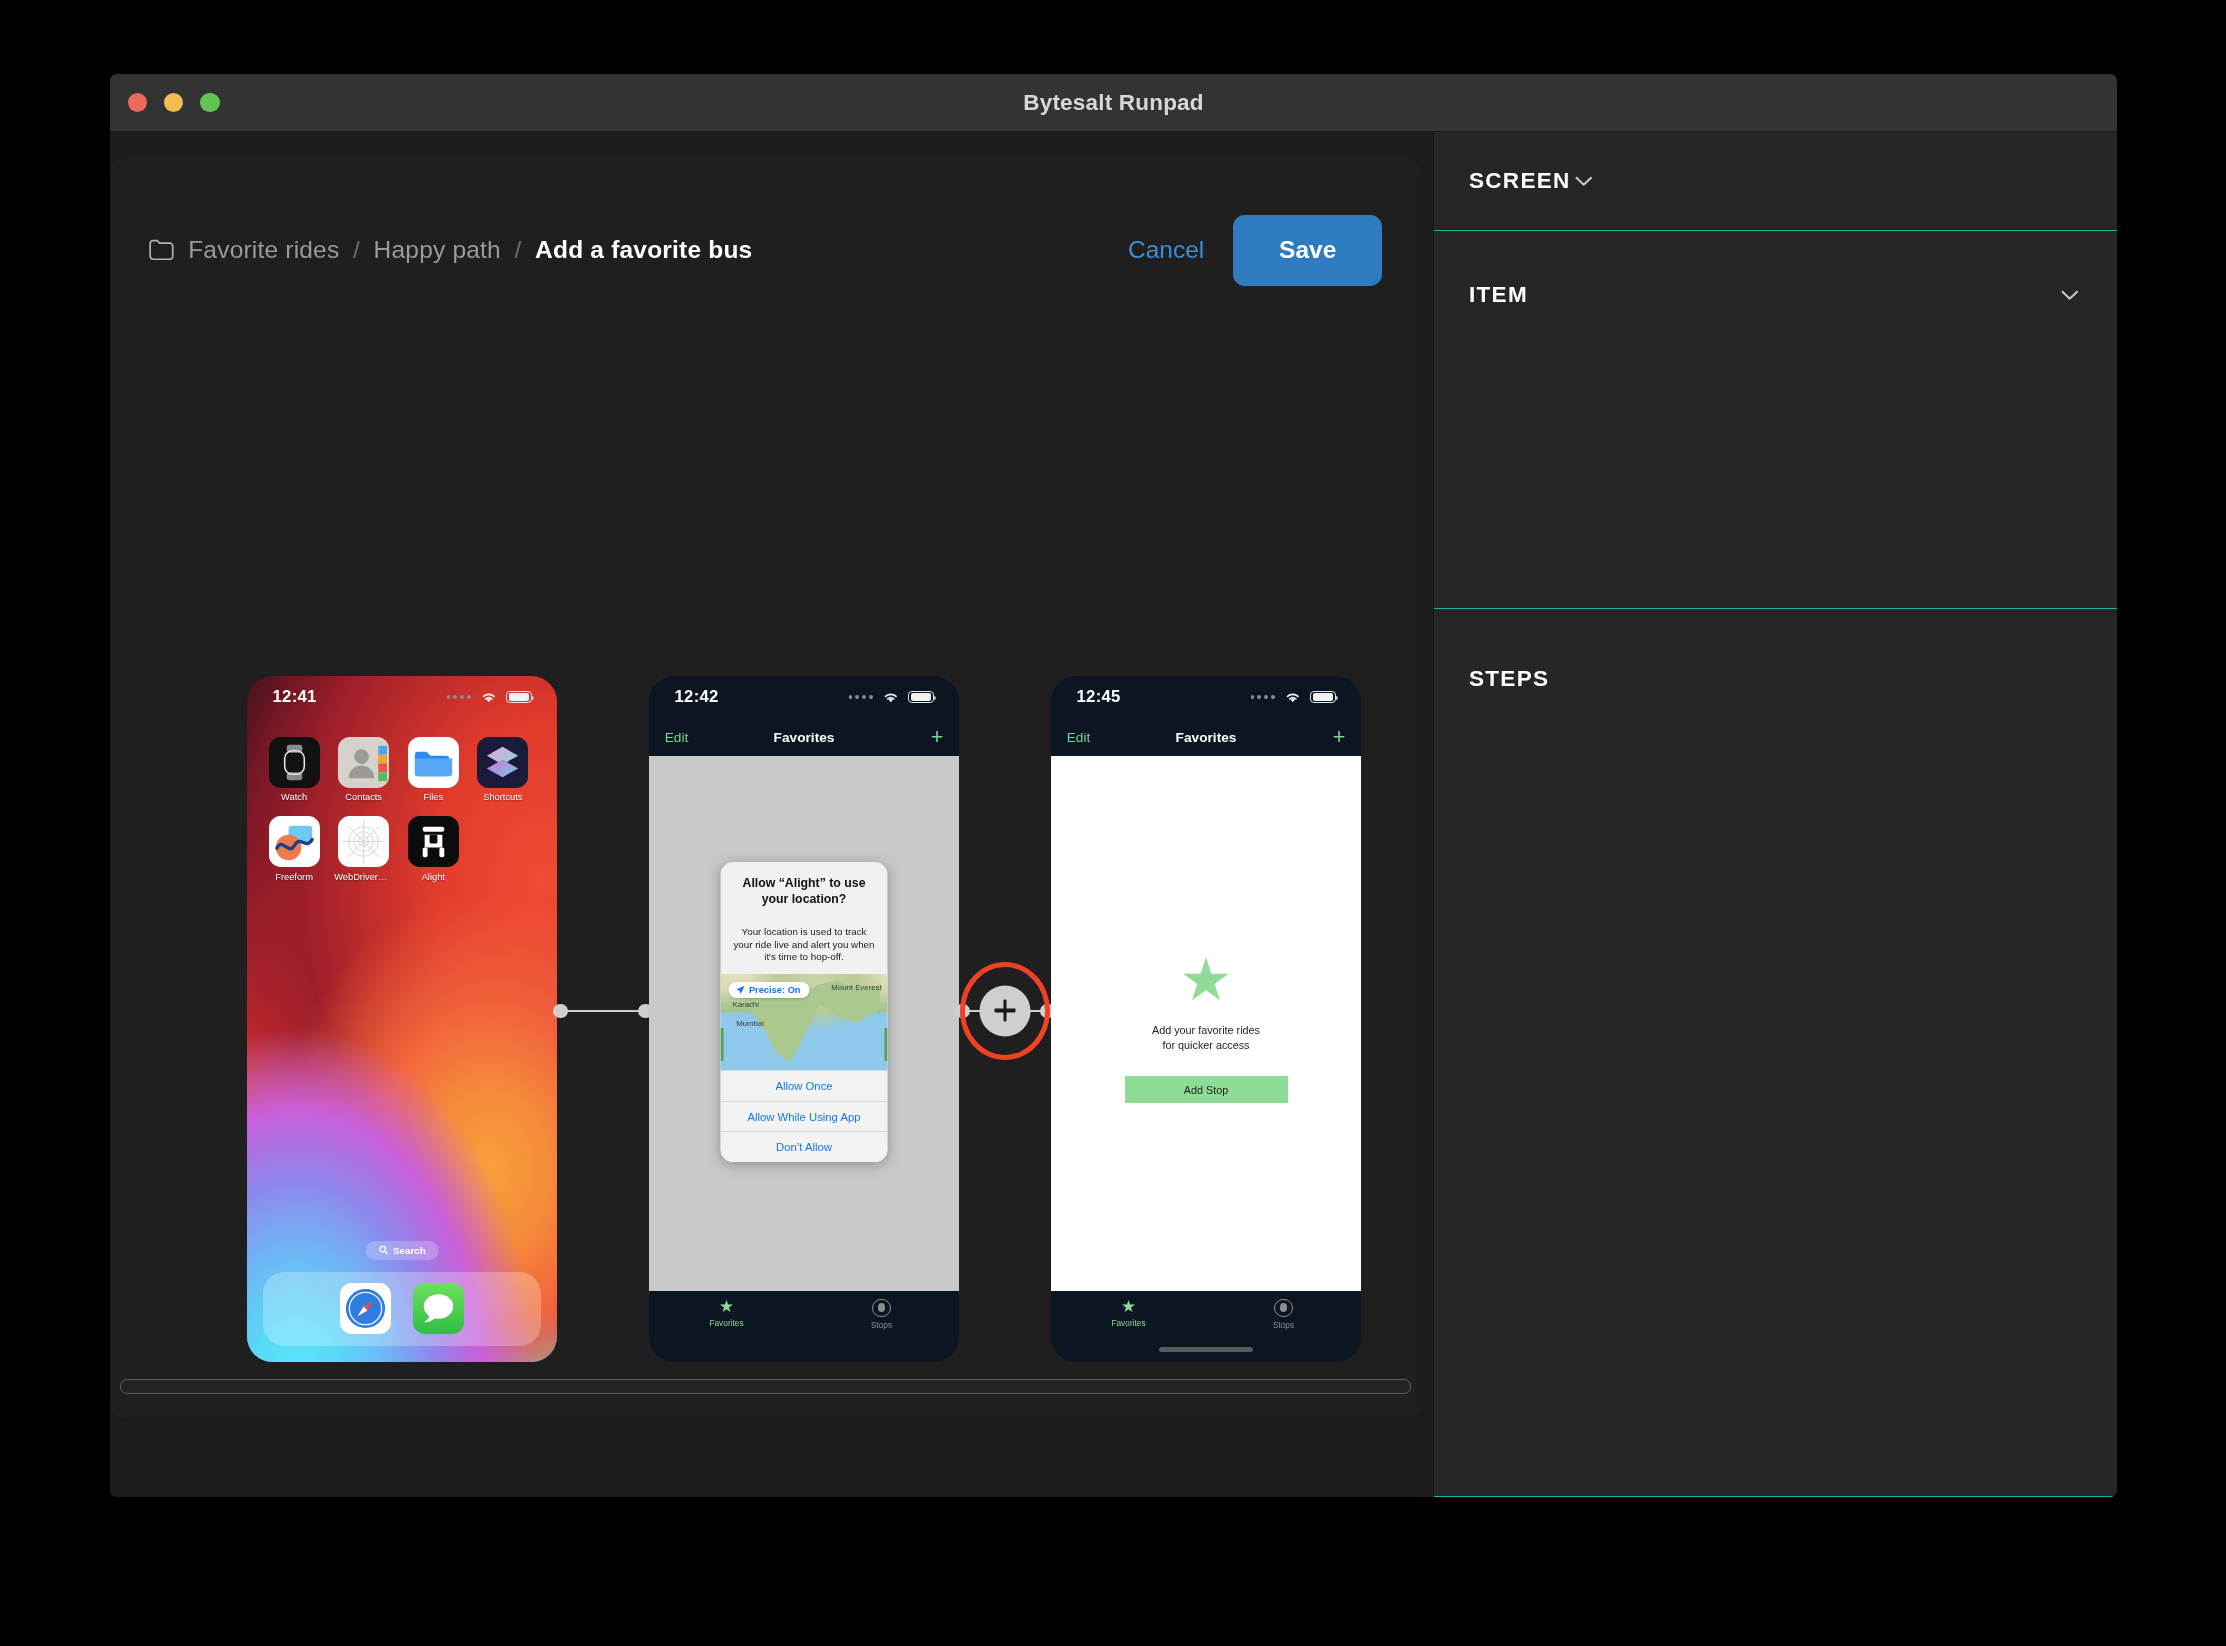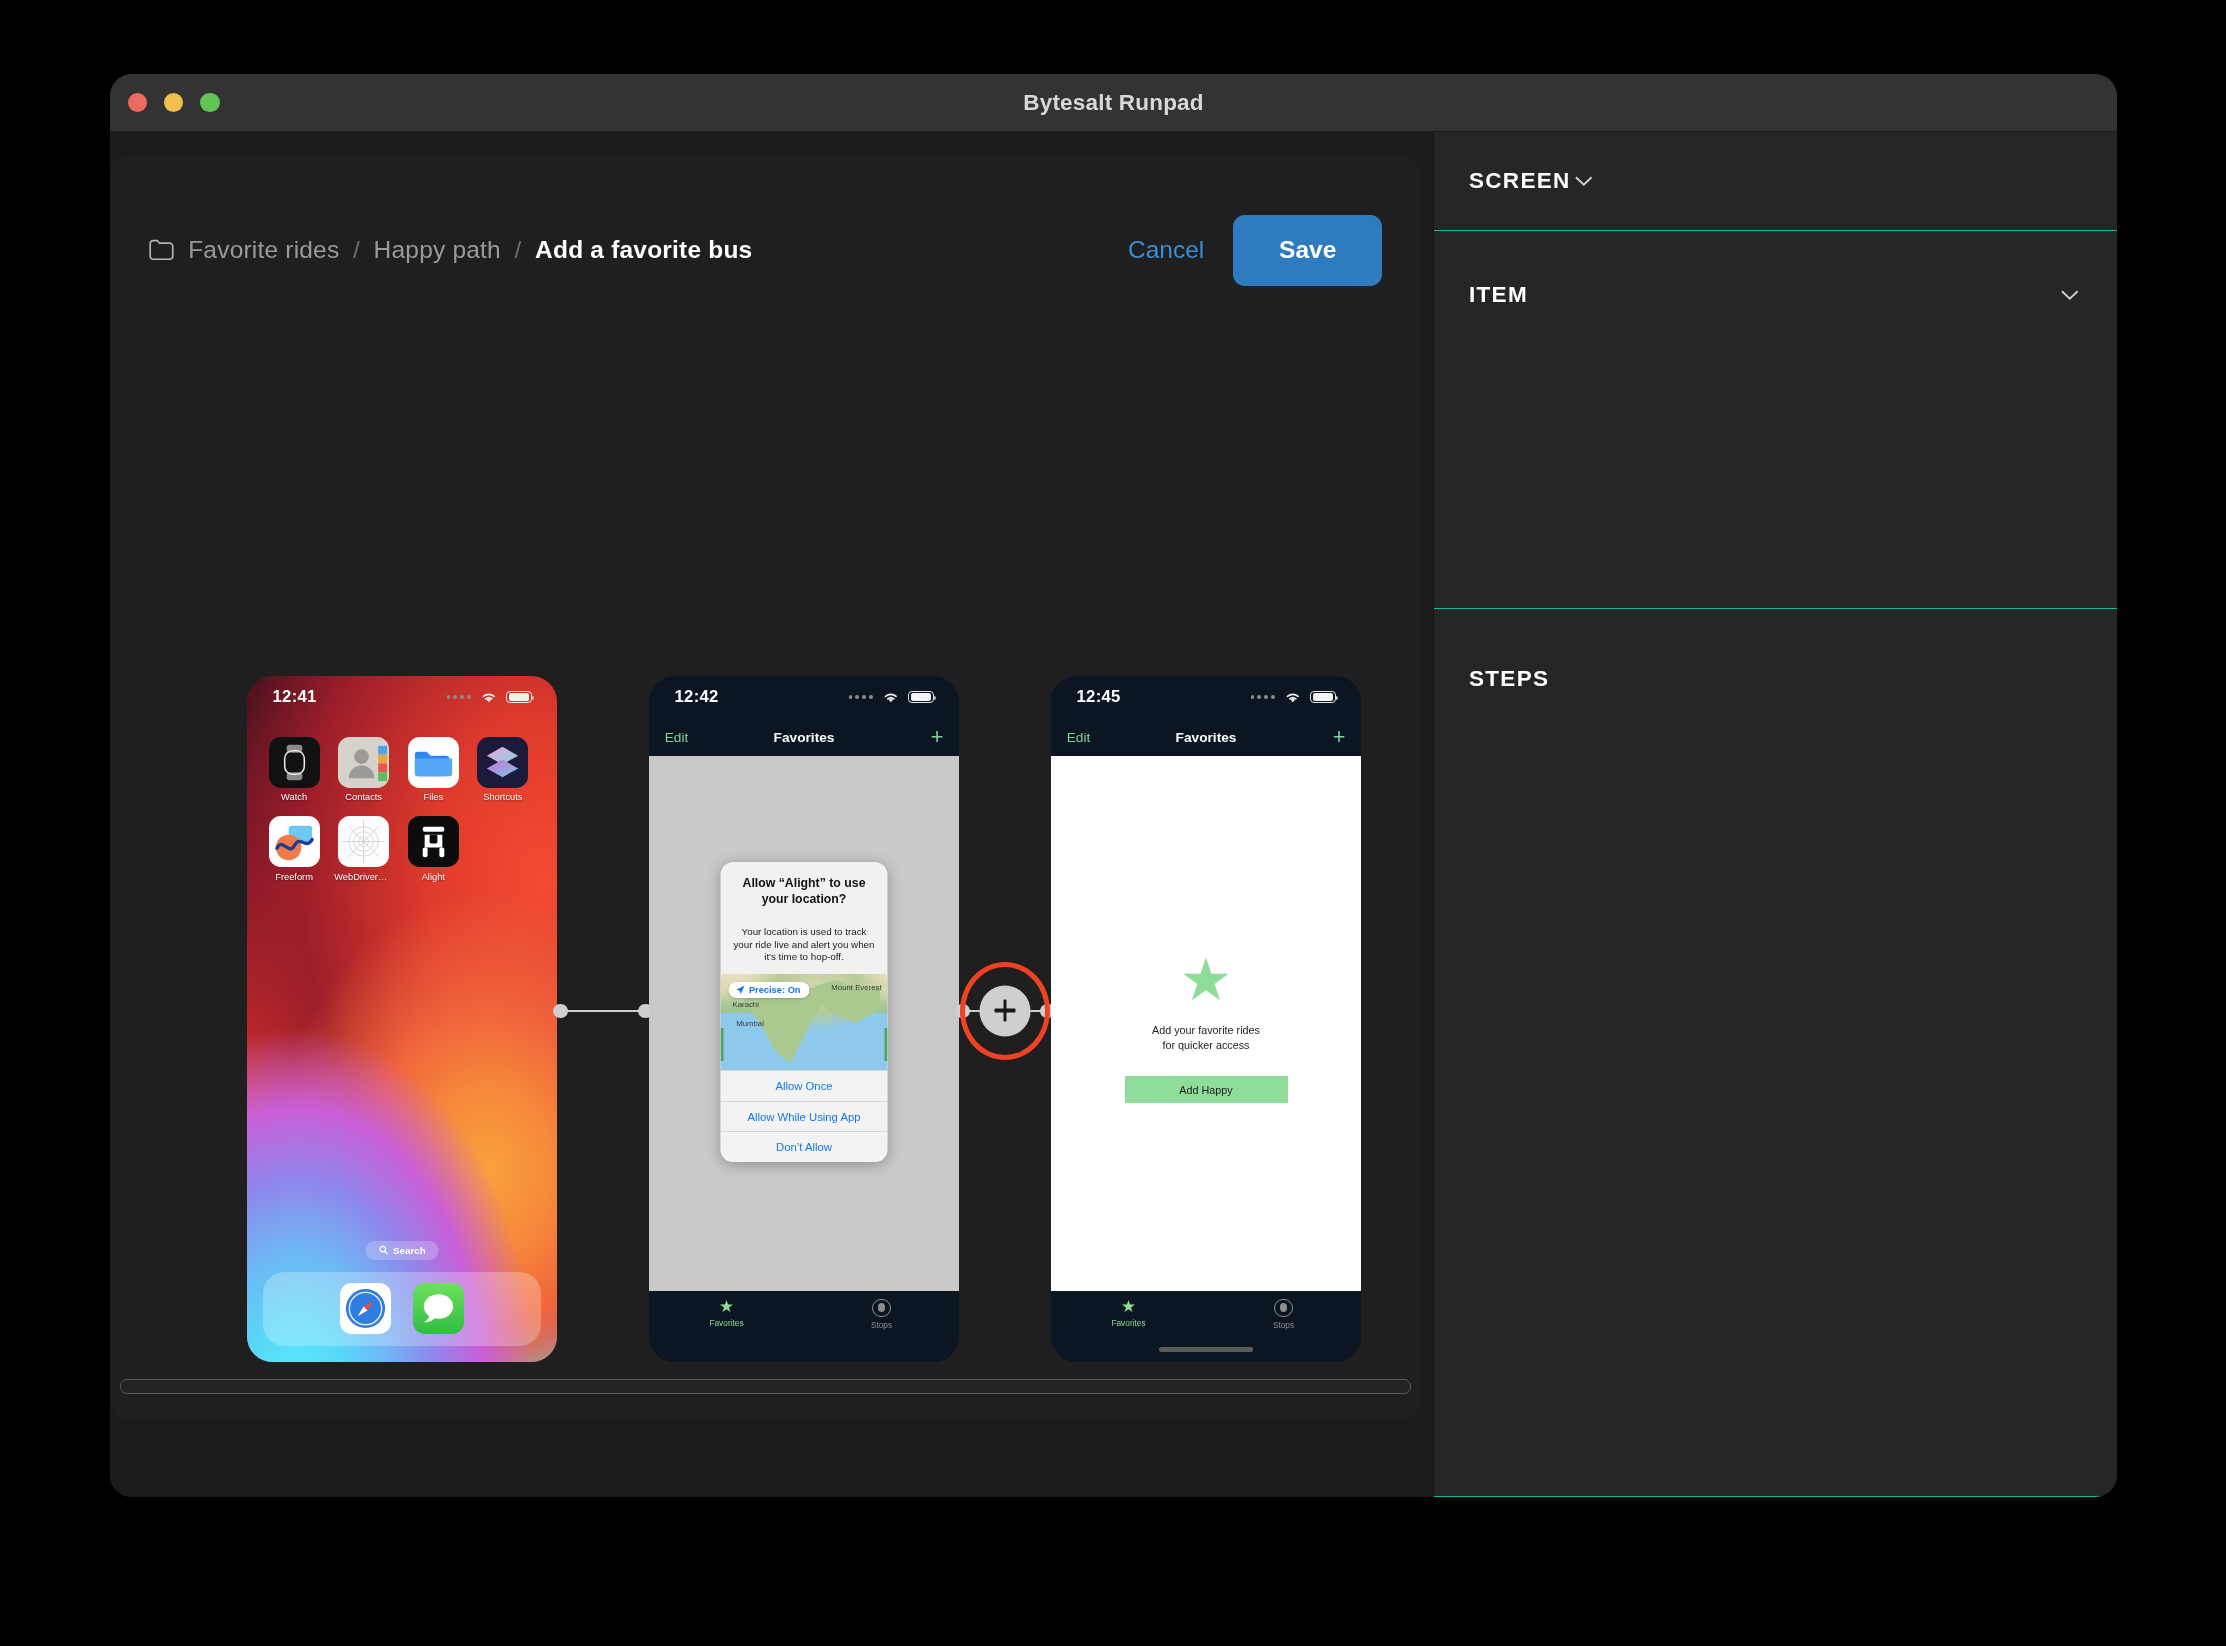--- a/index.html
+++ b/index.html
@@ -1,20 +1,20 @@
 <!DOCTYPE html>
 <html><head>
 <meta charset="utf-8">
 <style>
   html,body{margin:0;padding:0;background:#000;}
   body{width:2227px;height:1647px;font-family:"Liberation Sans",sans-serif;overflow:hidden;}
 
   .app-window{
     position:absolute;left:110px;top:74px;width:2007px;height:1423px;
-    background:#1c1c1c;border-radius:22px;overflow:hidden;
+    background:#1c1c1c;border-radius:7px;overflow:hidden;
     box-shadow:0 0 0 1px #000;
   }
 
   
   .titlebar{
     position:relative;height:57px;background:#333333;
     border-bottom:1px solid #1a1a1a;
     display:flex;align-items:center;
   }
   .lights{display:flex;gap:16.7px;margin-left:17.6px;}
@@ -507,21 +507,21 @@
               <div class="navbar">
                 <span class="nav-edit">Edit</span>
                 <span class="nav-title">Favorites</span>
                 <span class="nav-plus">+</span>
               </div>
 
               <div class="screen3-body">
                 <div class="star-big">★</div>
                 <div class="empty-text" style="white-space:pre-line;">Add your favorite rides
 for quicker access</div>
-                <button class="add-stop">Add Happy</button>
+                <button class="add-stop">Add Stop</button>
               </div>
 
               <div class="tabbar">
                 <div class="tab active">
                   <span class="tab-ico fav">★</span>
                   <span class="tab-lbl">Favorites</span>
                 </div>
                 <div class="tab inactive">
                   <span class="circle-ico">
                       <i></i>

